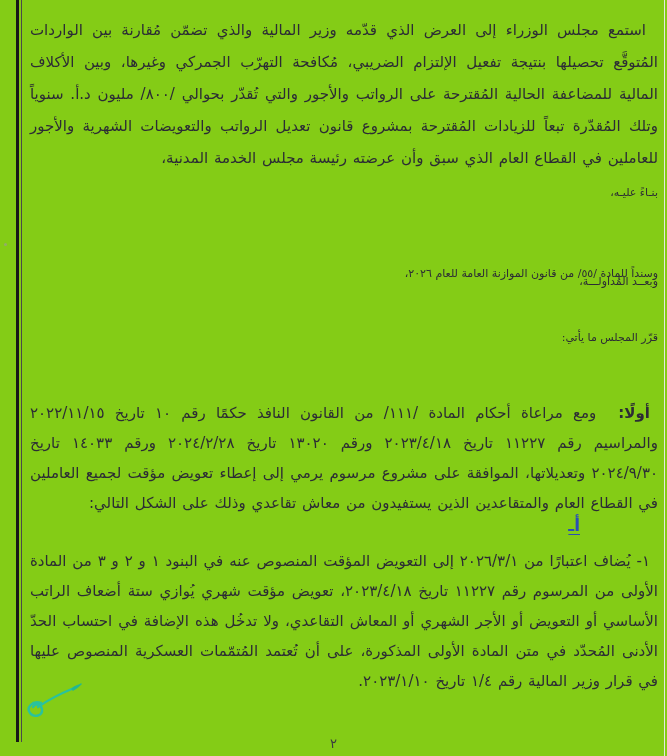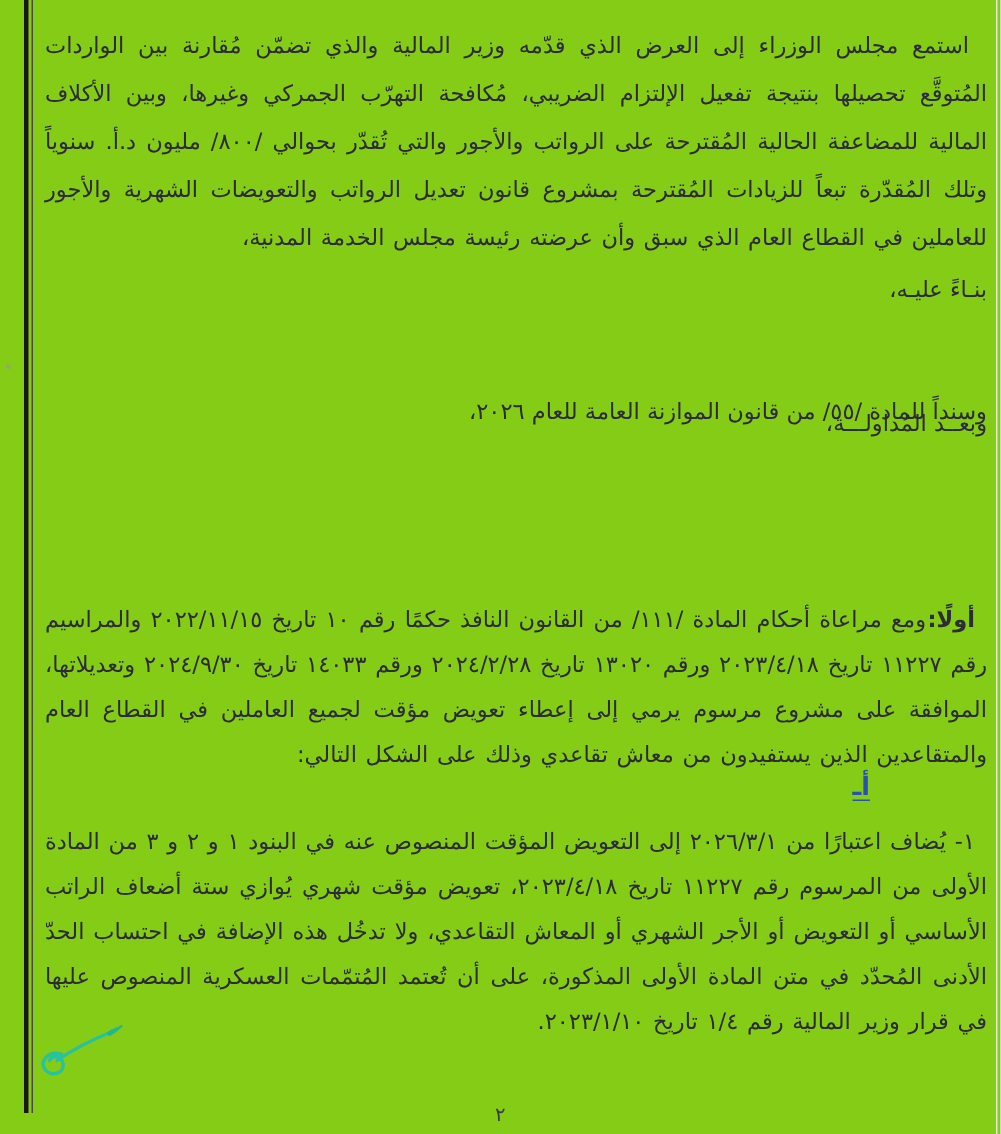--- a/index.html
+++ b/index.html
@@ -20,23 +20,23 @@
   p{margin:0;}
   .para{
     position:absolute;right:9px;left:30px;
     font-size:15px;line-height:32px;
     text-align:justify;text-justify:inter-word;
     word-spacing:1px;
   }
   .p1{top:14px;text-indent:12px;}
   .pFirst{top:398px;line-height:30px;text-indent:8px;}
   .pClause{top:546px;line-height:30px;text-indent:8px;}
-  .bold{font-weight:bold;margin-left:1px;}
+  .bold{font-weight:bold;margin-left:22px;}
 
-  .line{position:absolute;right:9px;font-size:15px;line-height:22px;white-space:nowrap;}
+  .line{position:absolute;right:9px;font-size:11px;line-height:22px;white-space:nowrap;}
   .binaa{top:182px;}
   .mudawala{top:229px;margin-top:42px;}
   .sanad{top:263px;text-align:right;}
   .decide{top:327px;}
 
   .subitem{position:absolute;right:87px;top:514px;font-size:17px;line-height:22px;}
   .blue-underline{
     color:#2b50b5;
     text-decoration:underline;
     text-underline-offset:3px;
@@ -62,20 +62,21 @@
   <div class="dot"></div>
 
   <p class="para p1">استمع مجلس الوزراء إلى العرض الذي قدّمه وزير المالية والذي تضمّن مُقارنة بين الواردات المُتوقَّع تحصيلها بنتيجة تفعيل الإلتزام الضريبي، مُكافحة التهرّب الجمركي وغيرها، وبين الأكلاف المالية للمضاعفة الحالية المُقترحة على الرواتب والأجور والتي تُقدّر بحوالي /٨٠٠/ مليون د.أ. سنوياً وتلك المُقدّرة تبعاً للزيادات المُقترحة بمشروع قانون تعديل الرواتب والتعويضات الشهرية والأجور للعاملين في القطاع العام الذي سبق وأن عرضته رئيسة مجلس الخدمة المدنية،</p>
 
   <p class="line binaa">بنـاءً عليـه،</p>
 
   <p class="line mudawala">وبعــد المُداولـــة،</p>
 
   <p class="line sanad">وسنداً للمادة /٥٥/ من قانون الموازنة العامة للعام ٢٠٢٦،</p>
 
+  <p class="line decide">قرّر المجلس ما يأتي:</p>
 
   <p class="para pFirst"><span class="bold">أولًا:</span><span>ومع مراعاة أحكام المادة /١١١/ من القانون النافذ حكمًا رقم ١٠ تاريخ ٢٠٢٢/١١/١٥ والمراسيم رقم ١١٢٢٧ تاريخ ٢٠٢٣/٤/١٨ ورقم ١٣٠٢٠ تاريخ ٢٠٢٤/٢/٢٨ ورقم ١٤٠٣٣ تاريخ ٢٠٢٤/٩/٣٠ وتعديلاتها، الموافقة على مشروع مرسوم يرمي إلى إعطاء تعويض مؤقت لجميع العاملين في القطاع العام والمتقاعدين الذين يستفيدون من معاش تقاعدي وذلك على الشكل التالي:</span></p>
 
   <p class="subitem"><span class="blue-underline">أـ</span></p>
 
   <p class="para pClause">١- يُضاف اعتبارًا من ٢٠٢٦/٣/١ إلى التعويض المؤقت المنصوص عنه في البنود ١ و ٢ و ٣ من المادة الأولى من المرسوم رقم ١١٢٢٧ تاريخ ٢٠٢٣/٤/١٨، تعويض مؤقت شهري يُوازي ستة أضعاف الراتب الأساسي أو التعويض أو الأجر الشهري أو المعاش التقاعدي، ولا تدخُل هذه الإضافة في احتساب الحدّ الأدنى المُحدّد في متن المادة الأولى المذكورة، على أن تُعتمد المُتمّمات العسكرية المنصوص عليها في قرار وزير المالية رقم ١/٤ تاريخ ٢٠٢٣/١/١٠.</p>
 
   <svg class="signature" viewBox="0 0 64 46">
     <path d="M17,25 C8,22 2,30 6,35 C10,40 19,38 18,31 C17,26 11,25 9,29" fill="none" stroke="#29c29e" stroke-width="2.4" stroke-linecap="round"></path>
     <path d="M14,29 C24,22 38,15 50,10" fill="none" stroke="#29c29e" stroke-width="2.2" stroke-linecap="round"></path>

